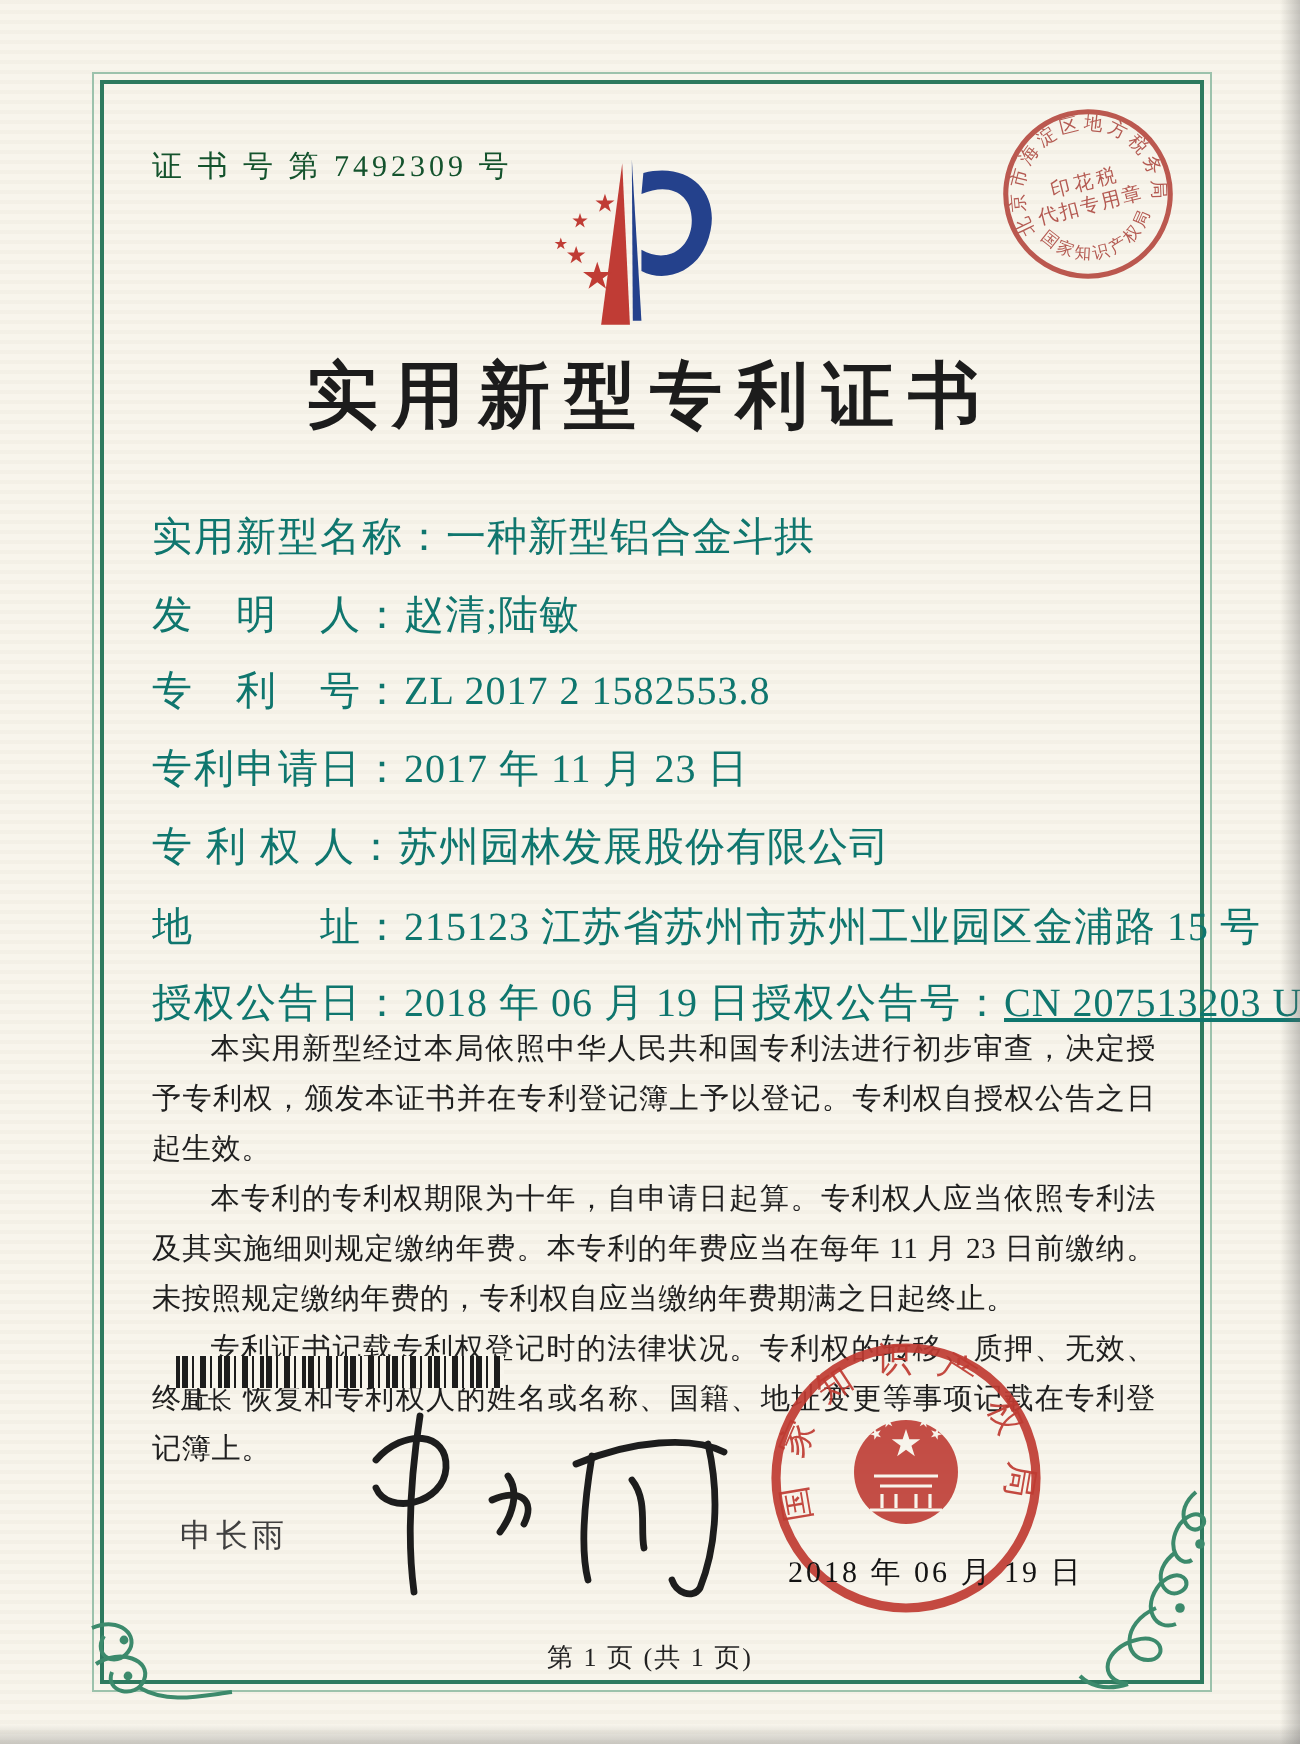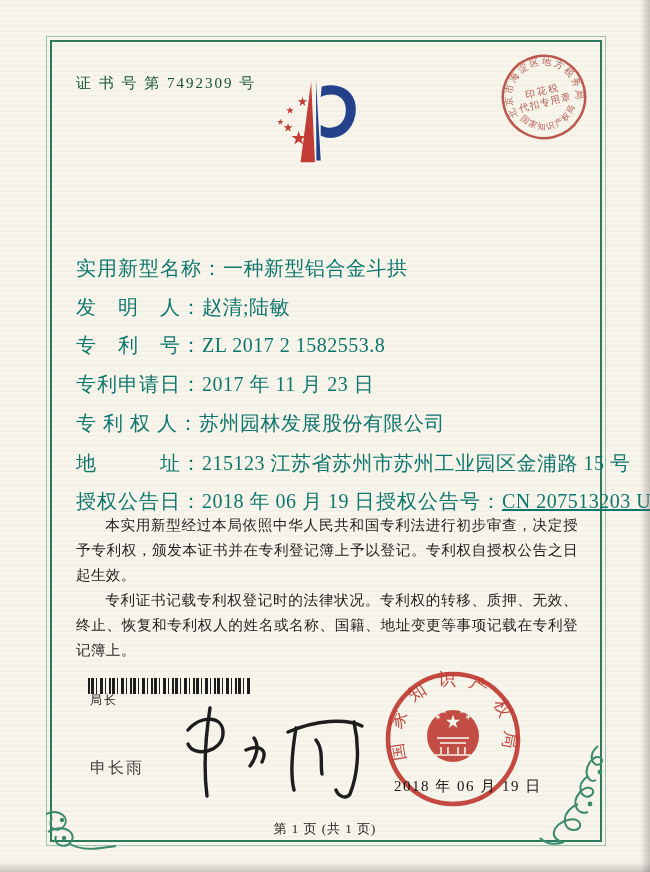--- a/index.html
+++ b/index.html
@@ -70,20 +70,21 @@
 
     <path d="M58,13 C83,7 97,24 93,43 C89,64 70,71 57,64 L57,53 C69,60 81,54 83,41 C85,25 73,17 57,24 Z" fill="#24418c"></path>
 
     <use href="#star" transform="translate(38,29) scale(0.52)" fill="#c03c35"></use>
     <use href="#star" transform="translate(25,38) scale(0.42)" fill="#c03c35"></use>
     <use href="#star" transform="translate(15,50) scale(0.34)" fill="#c03c35"></use>
     <use href="#star" transform="translate(23,56) scale(0.50)" fill="#c03c35"></use>
     <use href="#star" transform="translate(34,67) scale(0.78)" fill="#c03c35"></use>
   </svg>
 
+  <div class="title">实用新型专利证书</div>
 
   <div class="fields">
     <div class="field-row" style="top:0px">
       <span class="lbl">实用新型名称：</span><span class="val">一种新型铝合金斗拱</span>
     </div>
     <div class="field-row" style="top:39px">
       <span class="lbl">发　明　人：</span><span class="val">赵清;陆敏</span>
     </div>
     <div class="field-row" style="top:77px">
       <span class="lbl">专　利　号：</span><span class="val">ZL 2017 2 1582553.8</span>
@@ -100,20 +101,21 @@
     <div class="field-row" style="top:233px">
       <span class="lbl">授权公告日：</span><span class="val">2018 年 06 月 19 日</span>
       <span class="grant-no">
         <span class="lbl" style="min-width:0">授权公告号：</span><span class="val">CN 207513203 U</span>
       </span>
     </div>
   </div>
 
   <div class="body-text">
     <p>本实用新型经过本局依照中华人民共和国专利法进行初步审查，决定授予专利权，颁发本证书并在专利登记簿上予以登记。专利权自授权公告之日起生效。</p>
+    <p>本专利的专利权期限为十年，自申请日起算。专利权人应当依照专利法及其实施细则规定缴纳年费。本专利的年费应当在每年 11 月 23 日前缴纳。未按照规定缴纳年费的，专利权自应当缴纳年费期满之日起终止。</p>
     <p>专利证书记载专利权登记时的法律状况。专利权的转移、质押、无效、终止、恢复和专利权人的姓名或名称、国籍、地址变更等事项记载在专利登记簿上。</p>
   </div>
 
   <div class="barcode"></div>
 
   <div class="director-label">局长</div>
   <div class="director-name">申长雨</div>
 
   <svg class="signature" viewBox="0 0 200 108">
     <g fill="none" stroke="#1d1d1d" stroke-width="3.4" stroke-linecap="round" stroke-linejoin="round">

